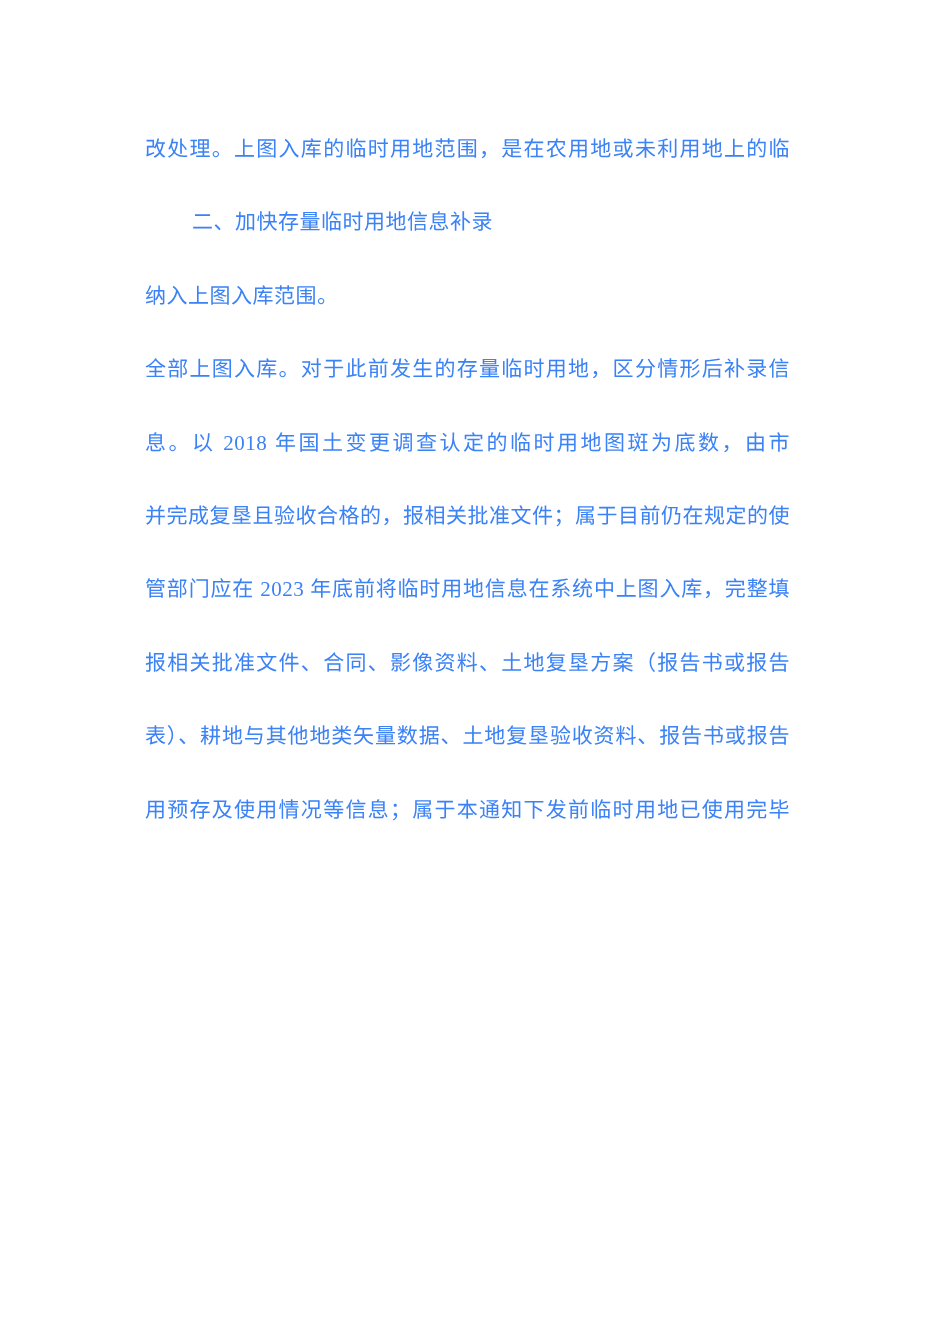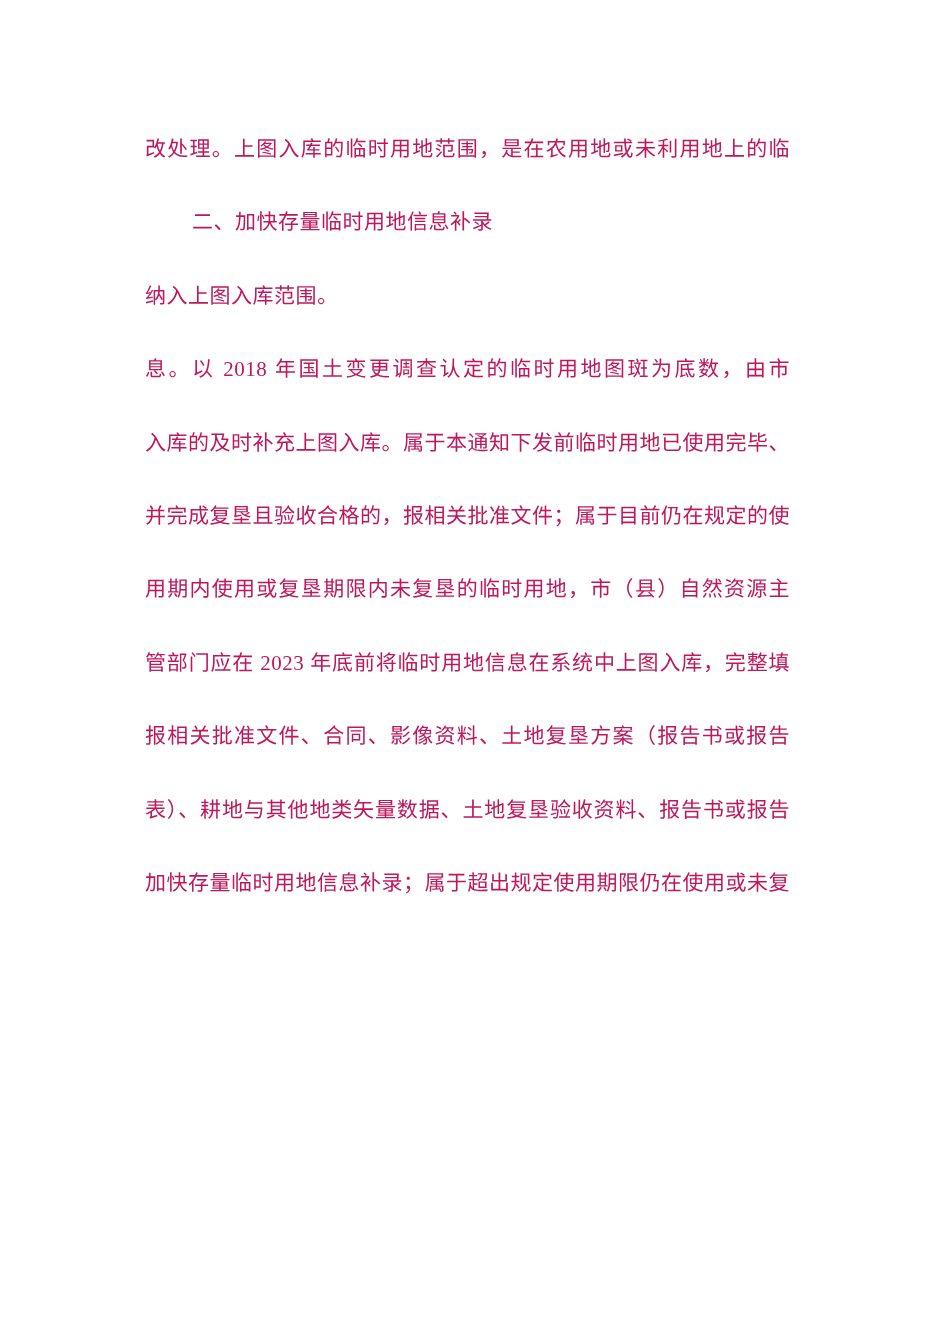--- a/index.html
+++ b/index.html
@@ -18,21 +18,21 @@
     position: absolute;
     left: 145px;
     top: 113px;
     width: 645px;
   }
   .line {
     height: 73.4px;
     line-height: 73.4px;
     font-family: "Liberation Serif", "DejaVu Serif", serif;
     font-size: 21px;
-    color: #be185d;
+    color: #3b82f6;
     letter-spacing: 0.5px;
     white-space: normal;
     overflow: hidden;
   }
   
   .j {
     text-align: justify;
     text-align-last: justify;
     text-justify: inter-character;
   }
@@ -42,22 +42,21 @@
   }
 </style>
 </head>
 <body>
 
 <div class="page">
   <div class="text-block">
     <div class="line j">改处理。上图入库的临时用地范围，是在农用地或未利用地上的临</div>
     <div class="line indent">二、加快存量临时用地信息补录</div>
     <div class="line">纳入上图入库范围。</div>
+    <div class="line j">全部上图入库。对于此前发生的存量临时用地，区分情形后补录信</div>
     <div class="line j">息。以 2018 年国土变更调查认定的临时用地图斑为底数，由市</div>
-    <div class="line j">入库的及时补充上图入库。属于本通知下发前临时用地已使用完毕、</div>
     <div class="line j">并完成复垦且验收合格的，报相关批准文件；属于目前仍在规定的使</div>
-    <div class="line j">用期内使用或复垦期限内未复垦的临时用地，市（县）自然资源主</div>
     <div class="line j">管部门应在 2023 年底前将临时用地信息在系统中上图入库，完整填</div>
     <div class="line j">报相关批准文件、合同、影像资料、土地复垦方案（报告书或报告</div>
     <div class="line j">表）、耕地与其他地类矢量数据、土地复垦验收资料、报告书或报告</div>
-    <div class="line j">加快存量临时用地信息补录；属于超出规定使用期限仍在使用或未复</div>
+    <div class="line j">用预存及使用情况等信息；属于本通知下发前临时用地已使用完毕</div>
   </div>
 </div>
 
 </body></html>

